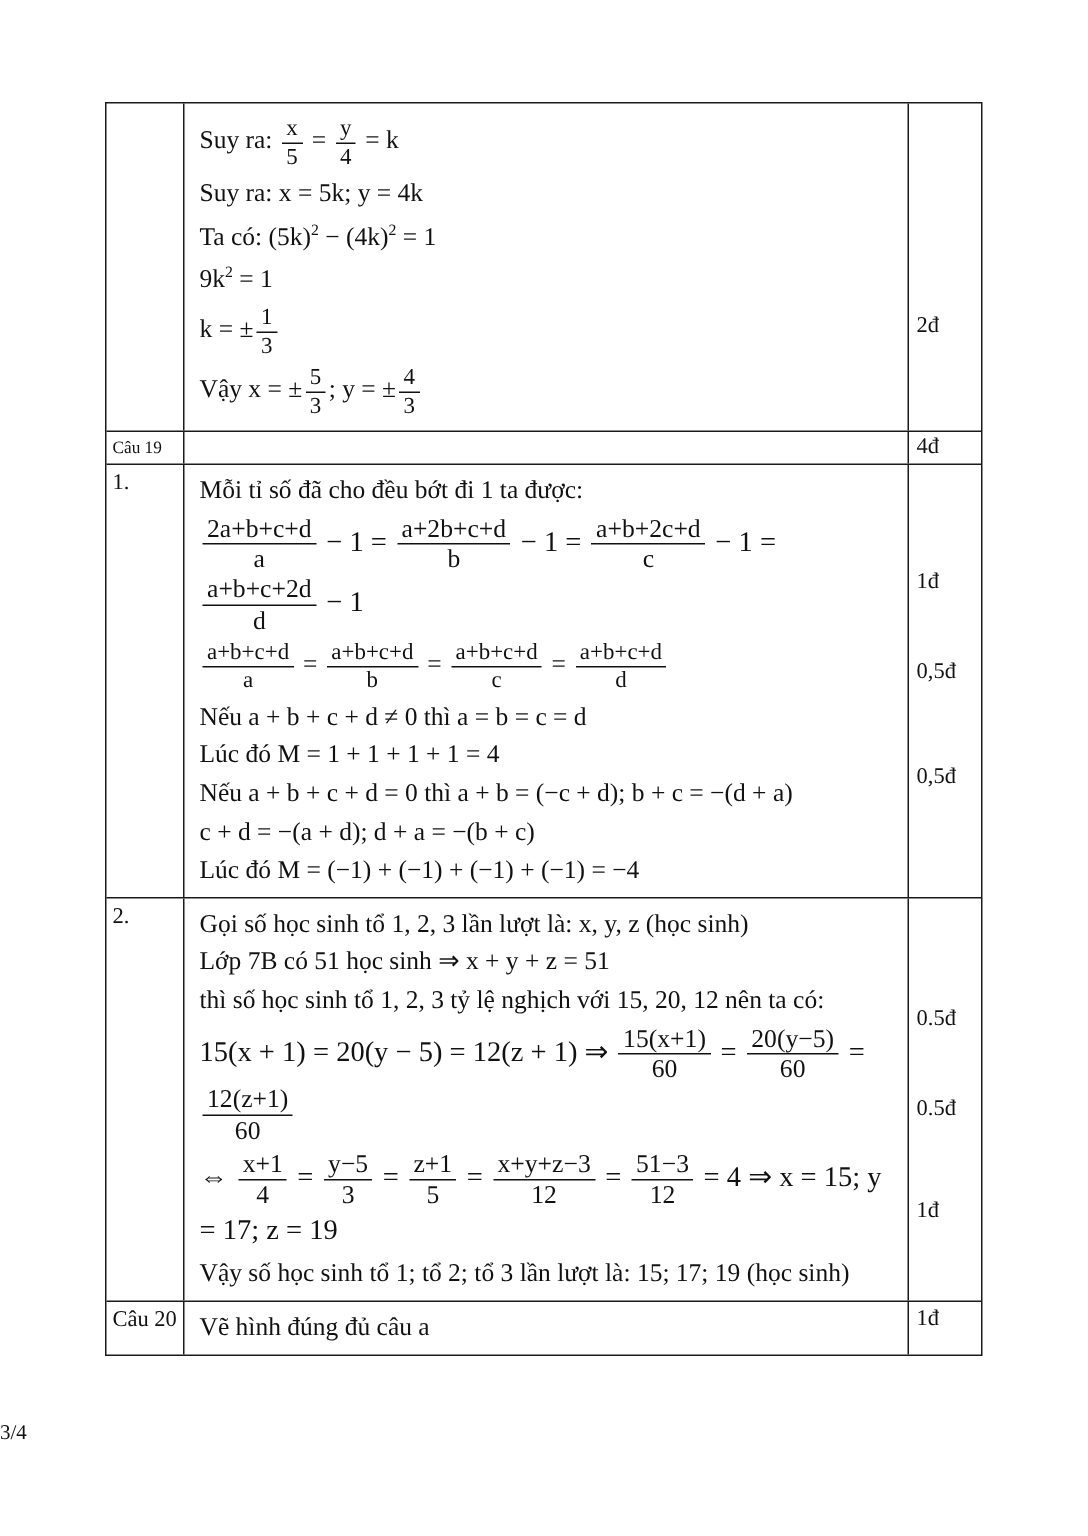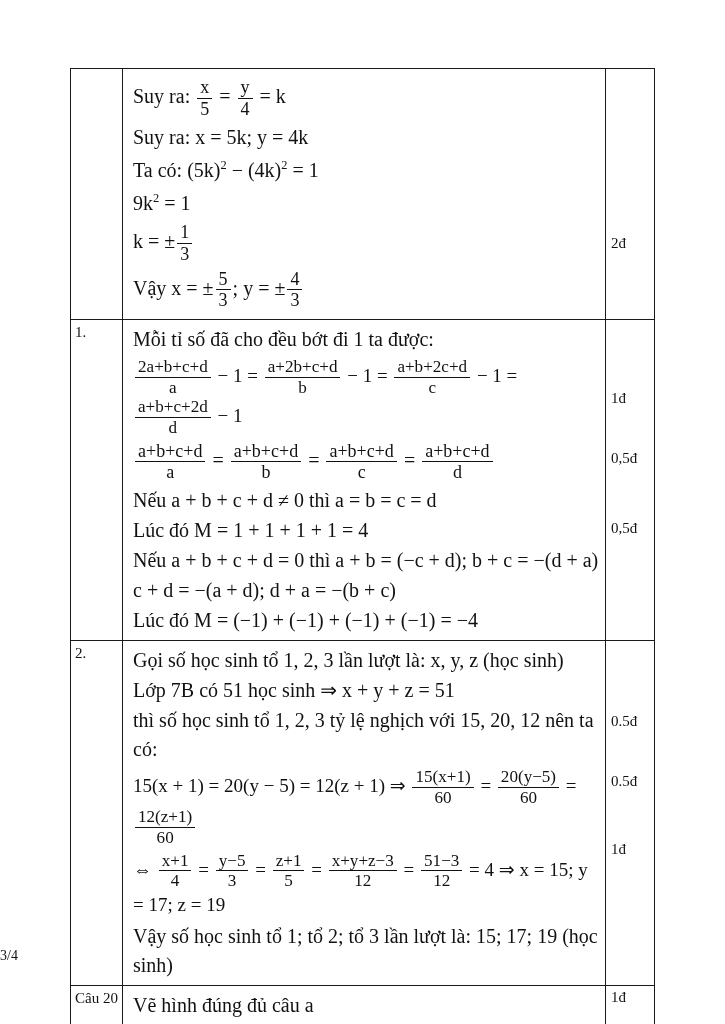--- a/index.html
+++ b/index.html
@@ -14,32 +14,32 @@
   }
   .trow { display:grid; grid-template-columns:52px 1fr 48px; border-bottom:1px solid #1a1a1a; }
   .trow:last-child { border-bottom:none; }
   .cell { padding:2px 4px; }
   .label { border-right:1px solid #1a1a1a; font-size:15px; padding-top:3px; line-height:1.2; }
   .label.small { font-size:11.5px; padding-top:5px; }
   .content { border-right:1px solid #1a1a1a; padding:4px 6px 4px 10px; }
   .pts { position:relative; font-size:15px; }
   .pt { position:absolute; left:5px; white-space:nowrap; }
 
-  .line { font-size:20px; line-height:1.45; margin:1px 0; }
+  .line { font-size:17px; line-height:1.45; margin:1px 0; }
   .mline { margin:3px 0; }
   .sm { font-size:19px; }
 
   .r0 { min-height:215px; }
   .r0 .line { margin:4px 0; }
   .r1 { min-height:20px; }
   .r2 { min-height:218px; }
   .r3 { min-height:232px; }
   .r4 { min-height:34px; }
 
-  .pt-r0  { top:166px; }
+  .pt-r0  { top:140px; }
   .pt-r1  { top:2px; }
   .pt-r2a { top:70px; }
   .pt-r2b { top:130px; }
   .pt-r2c { top:200px; }
   .pt-r3a { top:72px; }
   .pt-r3b { top:132px; }
   .pt-r3c { top:200px; }
   .pt-r4  { top:3px; }
 
   .frac {
@@ -84,20 +84,27 @@
             </span>; y = ±<span class="frac">
               <span class="num">4</span>
               <span class="den">3</span>
             </span></div>
       </div>
       <div class="cell pts">
         <div class="pt pt-r0">2đ</div>
       </div>
     </div>
 
+    <div class="trow r1">
+      <div class="cell label small">Câu 19</div>
+      <div class="cell content"></div>
+      <div class="cell pts">
+        <div class="pt pt-r1">4đ</div>
+      </div>
+    </div>
 
     <div class="trow r2">
       <div class="cell label">1.</div>
       <div class="cell content">
         <div class="line">Mỗi tỉ số đã cho đều bớt đi 1 ta được:</div>
         <div class="line mline sm"><span class="frac">
               <span class="num">2a+b+c+d</span>
               <span class="den">a</span>
             </span> − 1 = <span class="frac">
               <span class="num">a+2b+c+d</span>

